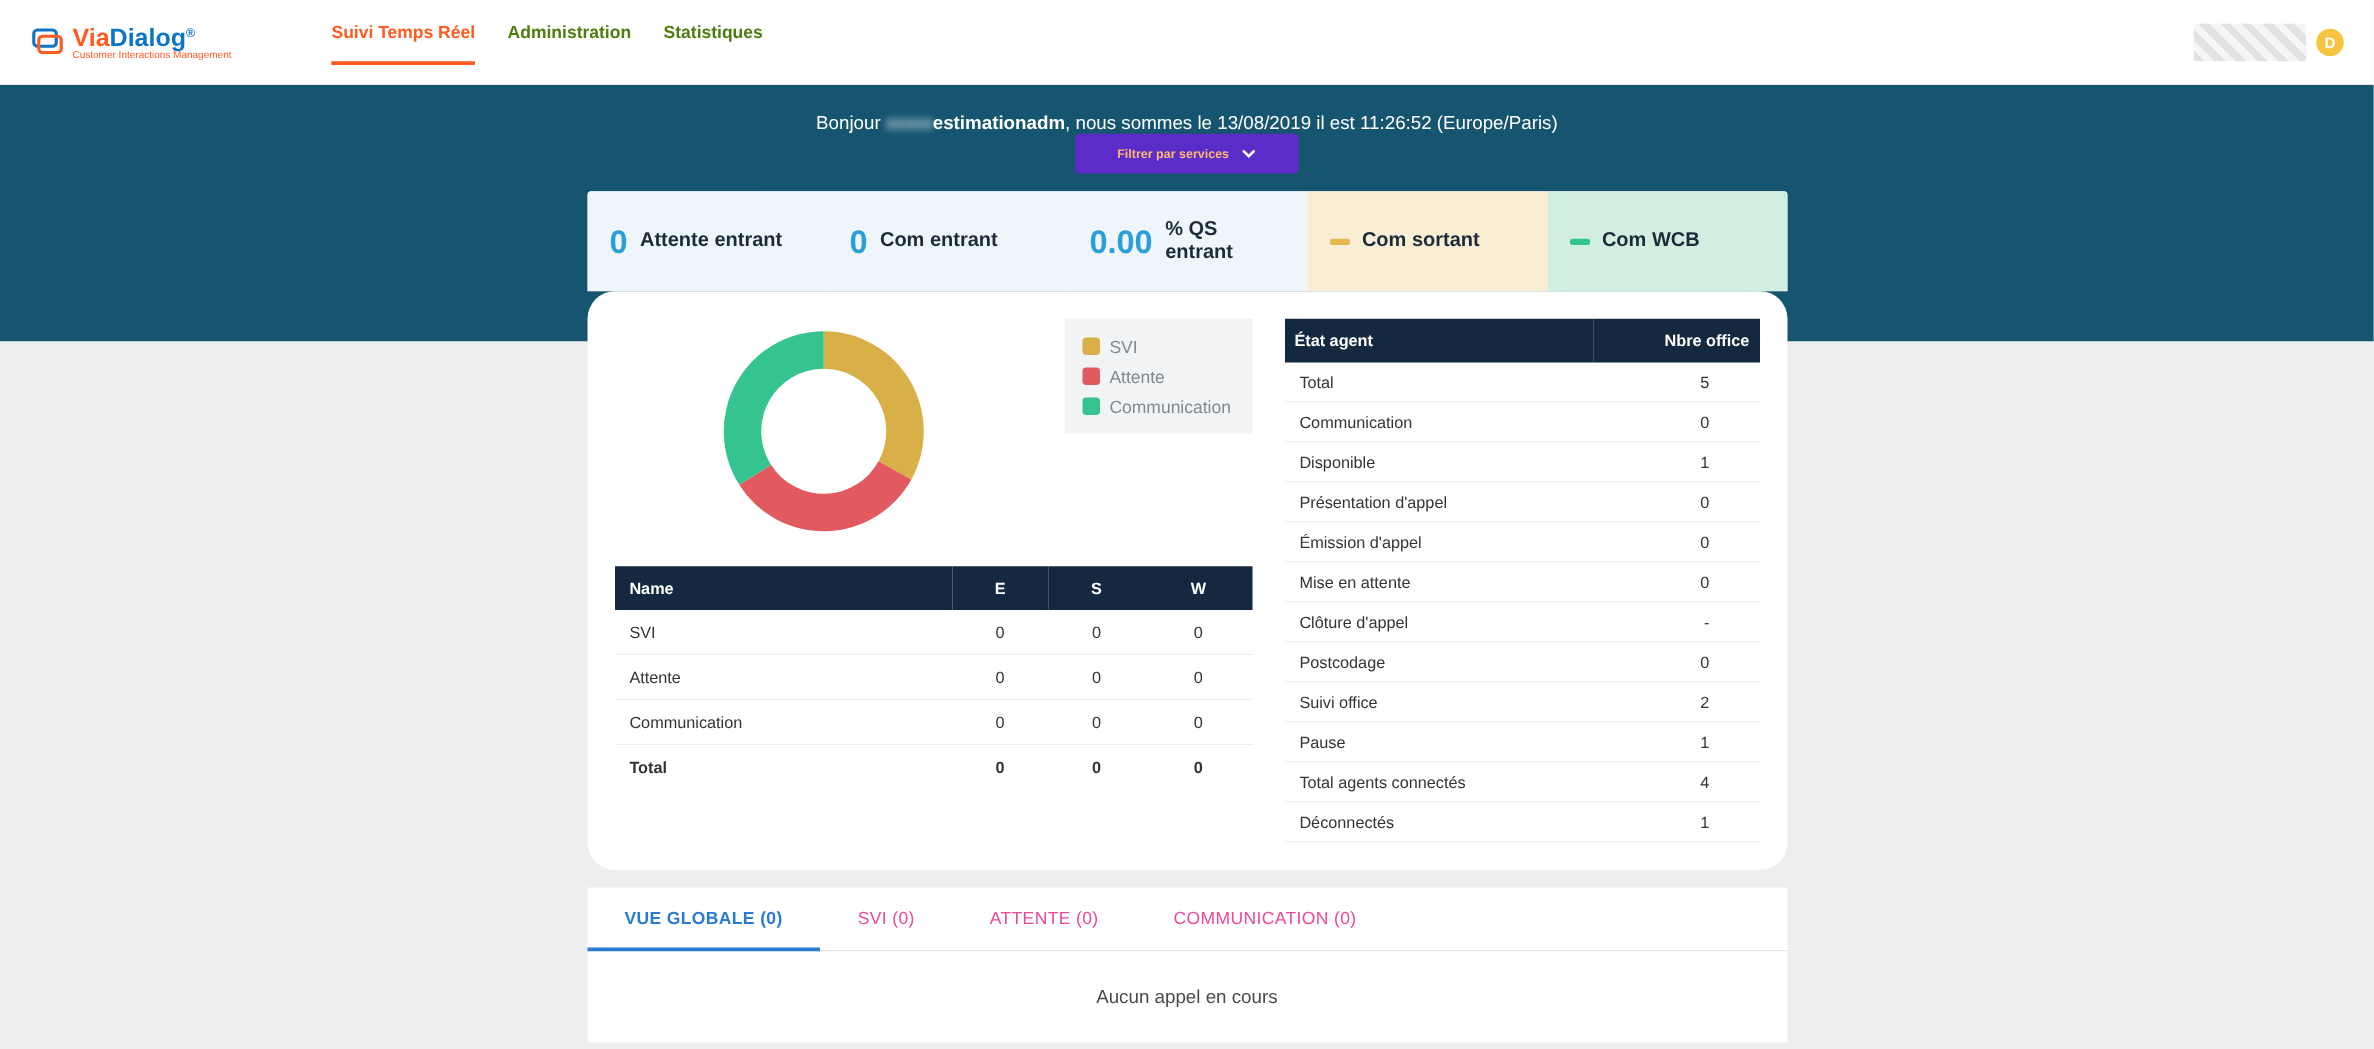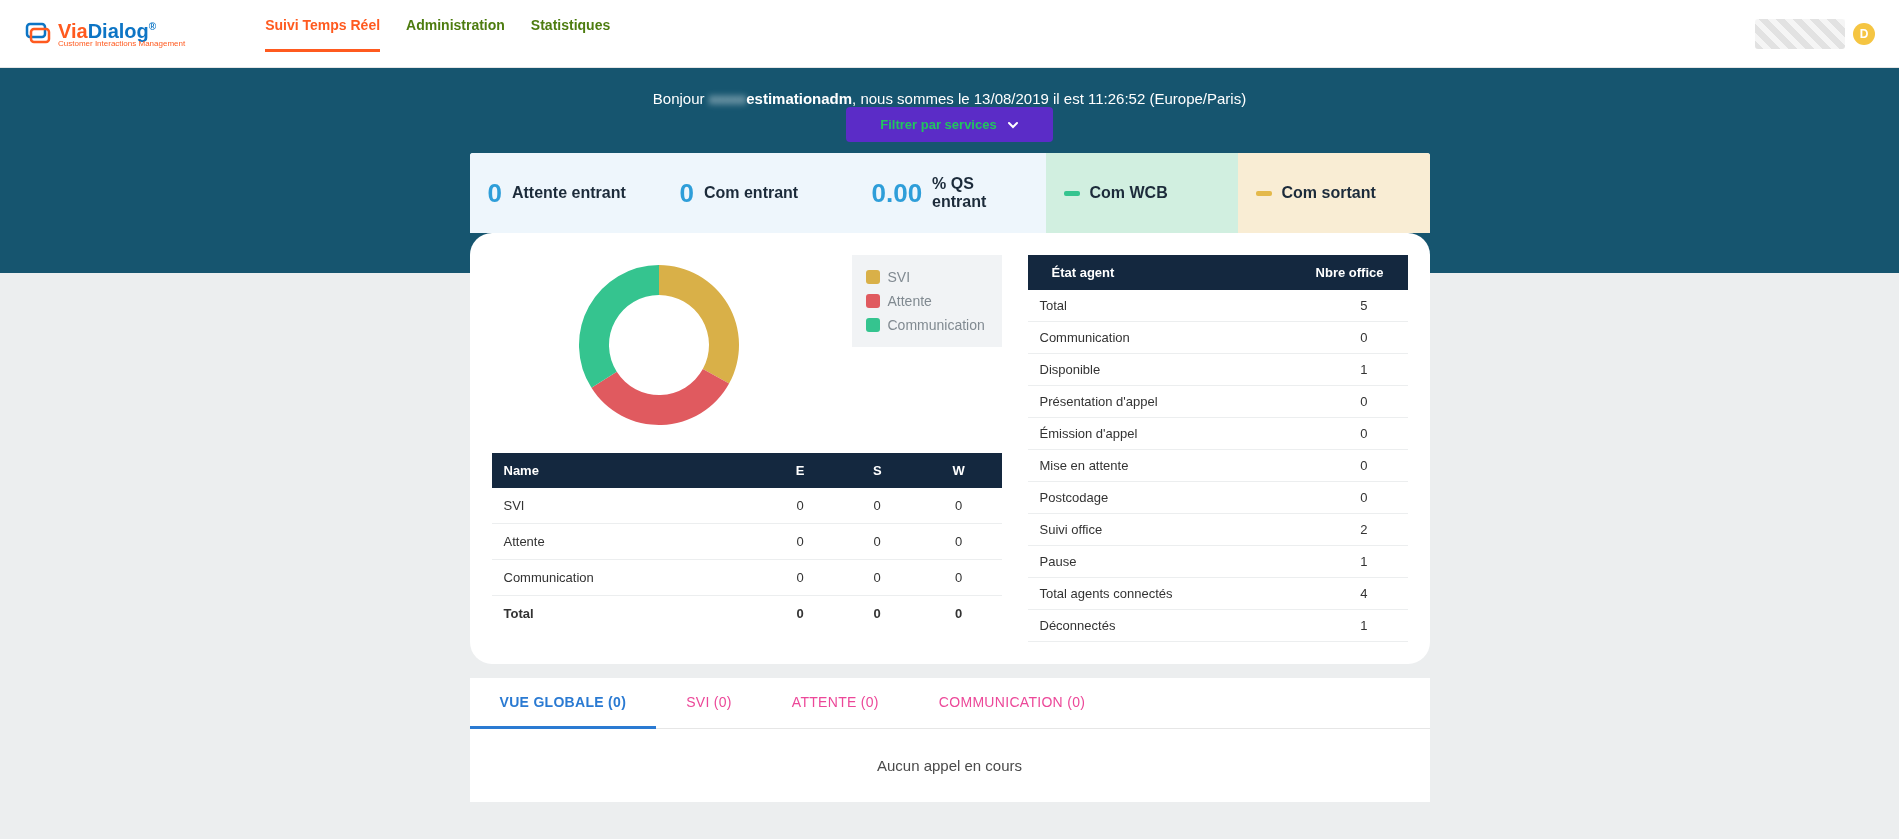--- a/index.html
+++ b/index.html
@@ -15,21 +15,21 @@
   .nav a { text-decoration: none; color: #4d7c0f; font-weight: 600; font-size: 14px; padding-bottom: 18px; position: relative; cursor: pointer; }
   .nav a.active { color: #ff5a1f; }
   .nav a.active::after { content: ""; position: absolute; left: 0; right: 0; bottom: -1px; height: 3px; background: #ff5a1f; }
   .user-area { margin-left: auto; width: 90px; height: 30px; background: repeating-linear-gradient(45deg,#e2e2e2,#e2e2e2 6px,#f5f5f5 6px,#f5f5f5 12px); border-radius: 3px; }
   .avatar-badge { width: 22px; height: 22px; background: #f5c542; border-radius: 50%; margin-left: 8px; display: flex; align-items: center; justify-content: center; color: #fff; font-size: 12px; font-weight: 700;}
   .hero { background: #16556f; height: 205px; }
   .hero-inner { max-width: 960px; margin: 0 auto; padding-top: 22px; display: flex; align-items: center; justify-content: space-between; color: #fff; flex-direction: column; }
   .greet { font-size: 15px; }
   .greet .blur { filter: blur(3px); }
   .greet .uname { font-weight: 700; }
-  .filter-btn { background: #5b2cc7; color: #22c55e; border: none; padding: 10px 34px; border-radius: 4px; font-weight: 600; font-size: 13px; display: flex; align-items: center; gap: 10px; cursor: pointer; }
+  .filter-btn { background: #5b2cc7; color: #fdba74; border: none; padding: 10px 34px; border-radius: 4px; font-weight: 600; font-size: 10px; display: flex; align-items: center; gap: 10px; cursor: pointer; }
   .content-wrap { max-width: 960px; margin: -120px auto 30px; }
   .kpi-row { display: flex; background: #fff; border-radius: 3px 3px 0 0; overflow: hidden; }
   .kpi { flex: 1; padding: 22px 18px; display: flex; align-items: center; gap: 10px; }
   .kpi .val { font-size: 26px; font-weight: 800; }
   .kpi .lbl { font-size: 16px; font-weight: 600; color: #1c2b3a; }
   .kpi.blue { background: #eef6fc; }
   .kpi.blue .val { color: #2e9ed9; }
   .kpi.yellow { background: #f9edd4; }
   .kpi.yellow .dash { width: 16px; height: 5px; background: #e4b94a; border-radius: 2px; display: inline-block; }
   .kpi.green { background: #d1efe0; }
@@ -41,21 +41,21 @@
   .legend { background: #f1f3f5; padding: 10px 14px; min-width: 150px; }
   .legend-row { display: flex; align-items: center; gap: 8px; padding: 4px 0; color: #818a91; font-size: 14px; }
   .legend-swatch { width: 14px; height: 14px; border-radius: 3px; }
   .tbl { width: 100%; border-collapse: collapse; }
   .tbl th { background: #14283f; color: #fff; text-align: left; padding: 10px 12px; font-size: 13px; font-weight: 600; }
   .tbl th.center, .tbl td.center { text-align: center; }
   .tbl td { padding: 10px 12px; border-bottom: 1px solid #eceeef; font-size: 13px; }
   .tbl tr.total td { font-weight: 700; border-bottom: none;}
   .right-panel { width: 380px; }
   .tbl2 { width: 100%; border-collapse: collapse; }
-  .tbl2 th { background: #14283f; color: #fff; text-align: left; padding: 10px 24px; font-size: 13px; font-weight: 600; }
+  .tbl2 th { background: #14283f; color: #fff; text-align: left; padding: 10px 8px; font-size: 13px; font-weight: 600; }
   .tbl2 th.right { text-align: right; }
   .tbl2 td { padding: 8px 12px; border-bottom: 1px solid #eceeef; font-size: 13px; }
   .tbl2 td.right { text-align: right; padding-right: 40px;}
   .tabs-panel { background: #fff; margin-top: 14px; }
   .tabs { display: flex; border-bottom: 1px solid #e6e6e6; }
   .tab { padding: 16px 30px; font-size: 14px; font-weight: 500; color: #ec4899; cursor: pointer; letter-spacing: .3px; }
   .tab.active { color: #2a7ad2; border-bottom: 3px solid #2a7ad2; margin-bottom: -1px; font-weight: 600;}
   .tabs-body { padding: 28px; text-align: center; color: #4a4a4a; font-size: 15px; }
   svg { display: block; }
 </style>
@@ -110,27 +110,27 @@
       <span class="lbl">Attente entrant</span>
     </div>
     <div class="kpi blue">
       <span class="val">0</span>
       <span class="lbl">Com entrant</span>
     </div>
     <div class="kpi blue">
       <span class="val">0.00</span>
       <span class="lbl">% QS entrant</span>
     </div>
+    <div class="kpi yellow">
+      <span class="dash"></span>
+      <span class="lbl">Com sortant</span>
+    </div>
     <div class="kpi green">
       <span class="dash"></span>
       <span class="lbl">Com WCB</span>
-    </div>
-    <div class="kpi yellow">
-      <span class="dash"></span>
-      <span class="lbl">Com sortant</span>
     </div>
   </div>
 
   <div class="panel">
     <div class="left-panel">
       <div class="chart-area">
         <div class="donut-wrap">
           <svg id="donut" width="180" height="180" viewBox="0 0 180 180">
               <path d="M 90 10 A 80 80 0 0 1 160.1045344035091 128.54029392813723 L 133.81533400219317 114.08768370508577 A 50 50 0 0 0 90 40 Z" fill="#d9b048"></path>
               <path d="M 160.1045344035091 128.54029392813723 A 80 80 0 0 1 22.453765959838776 132.8661435983197 L 47.78360372489924 116.79133974894981 A 50 50 0 0 0 133.81533400219317 114.08768370508577 Z" fill="#e05a5f"></path>
@@ -216,20 +216,24 @@
             </tr>
             <tr>
               <td>Émission d'appel</td>
               <td class="right">0</td>
             </tr>
             <tr>
               <td>Mise en attente</td>
               <td class="right">0</td>
             </tr>
             <tr>
+              <td>Clôture d'appel</td>
+              <td class="right">-</td>
+            </tr>
+            <tr>
               <td>Postcodage</td>
               <td class="right">0</td>
             </tr>
             <tr>
               <td>Suivi office</td>
               <td class="right">2</td>
             </tr>
             <tr>
               <td>Pause</td>
               <td class="right">1</td>

